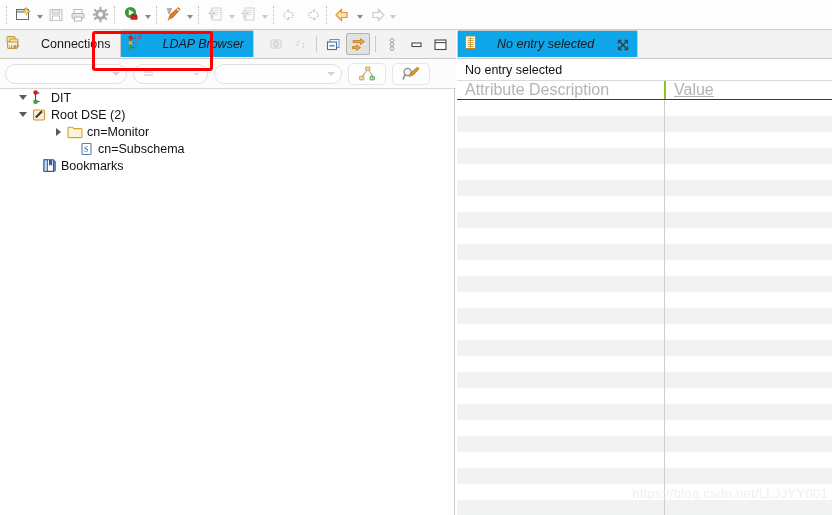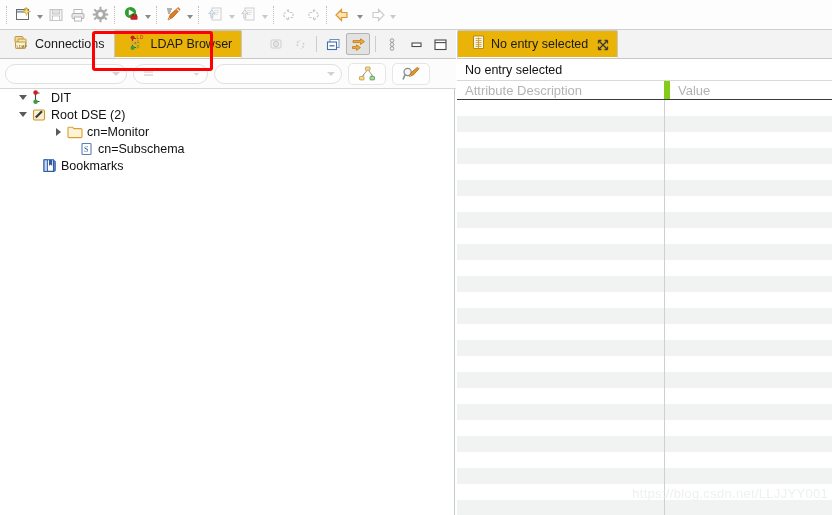--- a/index.html
+++ b/index.html
@@ -60,33 +60,34 @@
     box-sizing: border-box;
   }
   #left-tabbar {
     position: relative;
     height: 28px;
     background: #f3f3f3;
     border-bottom: 1px solid #c8c8c8;
     display: flex; align-items: stretch;
   }
   .vtab {
-    display: flex; align-items: center; gap: 5px;
-    padding: 0 9px 0 14px;
+    display: flex; align-items: center; gap: 19px;
+    padding: 0 9px 0 6px;
     font-size: 12.5px;
     color: #1a1a1a;
     box-sizing: border-box;
     height: 28px;
   }
   .vtab.active {
-    background: #eab308;
+    background: #0ea5e9;
     border: 1px solid #c8c8c8;
     border-bottom: 1px solid #ffffff;
     border-radius: 2px 2px 0 0;
     margin-bottom: -1px;
+    font-style: italic;
   }
   .vtab.inactive { color: #1a1a1a; }
 
   #left-tool-icons {
     position: absolute; right: 4px; top: 0;
     height: 28px;
     display: flex; align-items: center;
   }
   .vbtn {
     width: 22px; height: 20px;
@@ -210,28 +211,28 @@
     box-sizing: border-box;
   }
   #table-head {
     height: 19px;
     display: flex;
     background: #ffffff;
     border-bottom: 1px solid #3a3a3a;
     box-sizing: border-box;
   }
   .th {
-    font-size: 13px;
+    font-size: 16px;
     color: #b3b3b3;
     display: flex; align-items: center;
     padding-left: 8px;
     box-sizing: border-box;
   }
   .th.col1 { width: 207px; }
-  .th.col2 { flex: 1; border-left: 6px solid #84cc16; }
+  .th.col2 { flex: 1; border-left: 2px solid #84cc16; text-decoration: underline; }
   #table-body {
     position: relative;
     height: 420px;
     overflow: hidden;
   }
   .trowline {
     height: 16px;
     display: flex;
   }
   .trowline.alt { background: #f1f3f3; }

